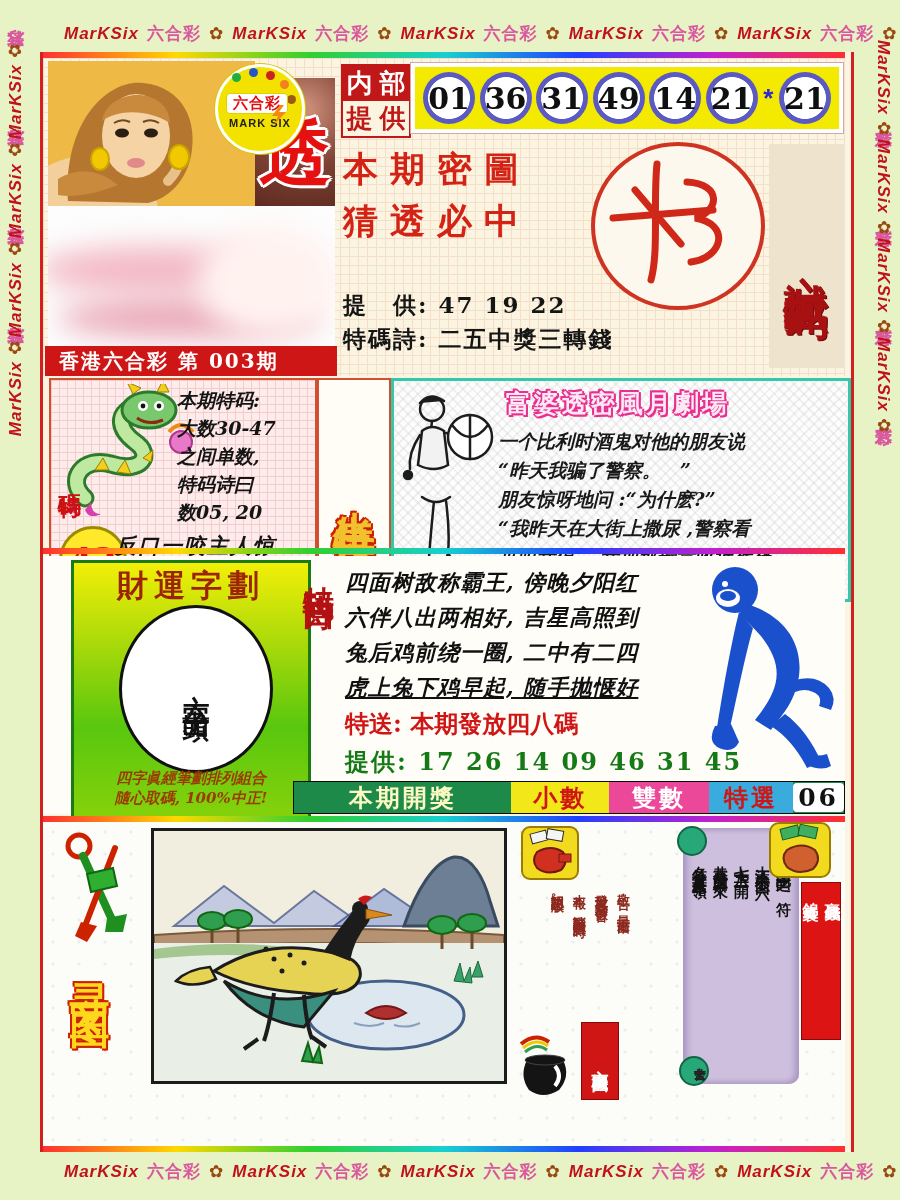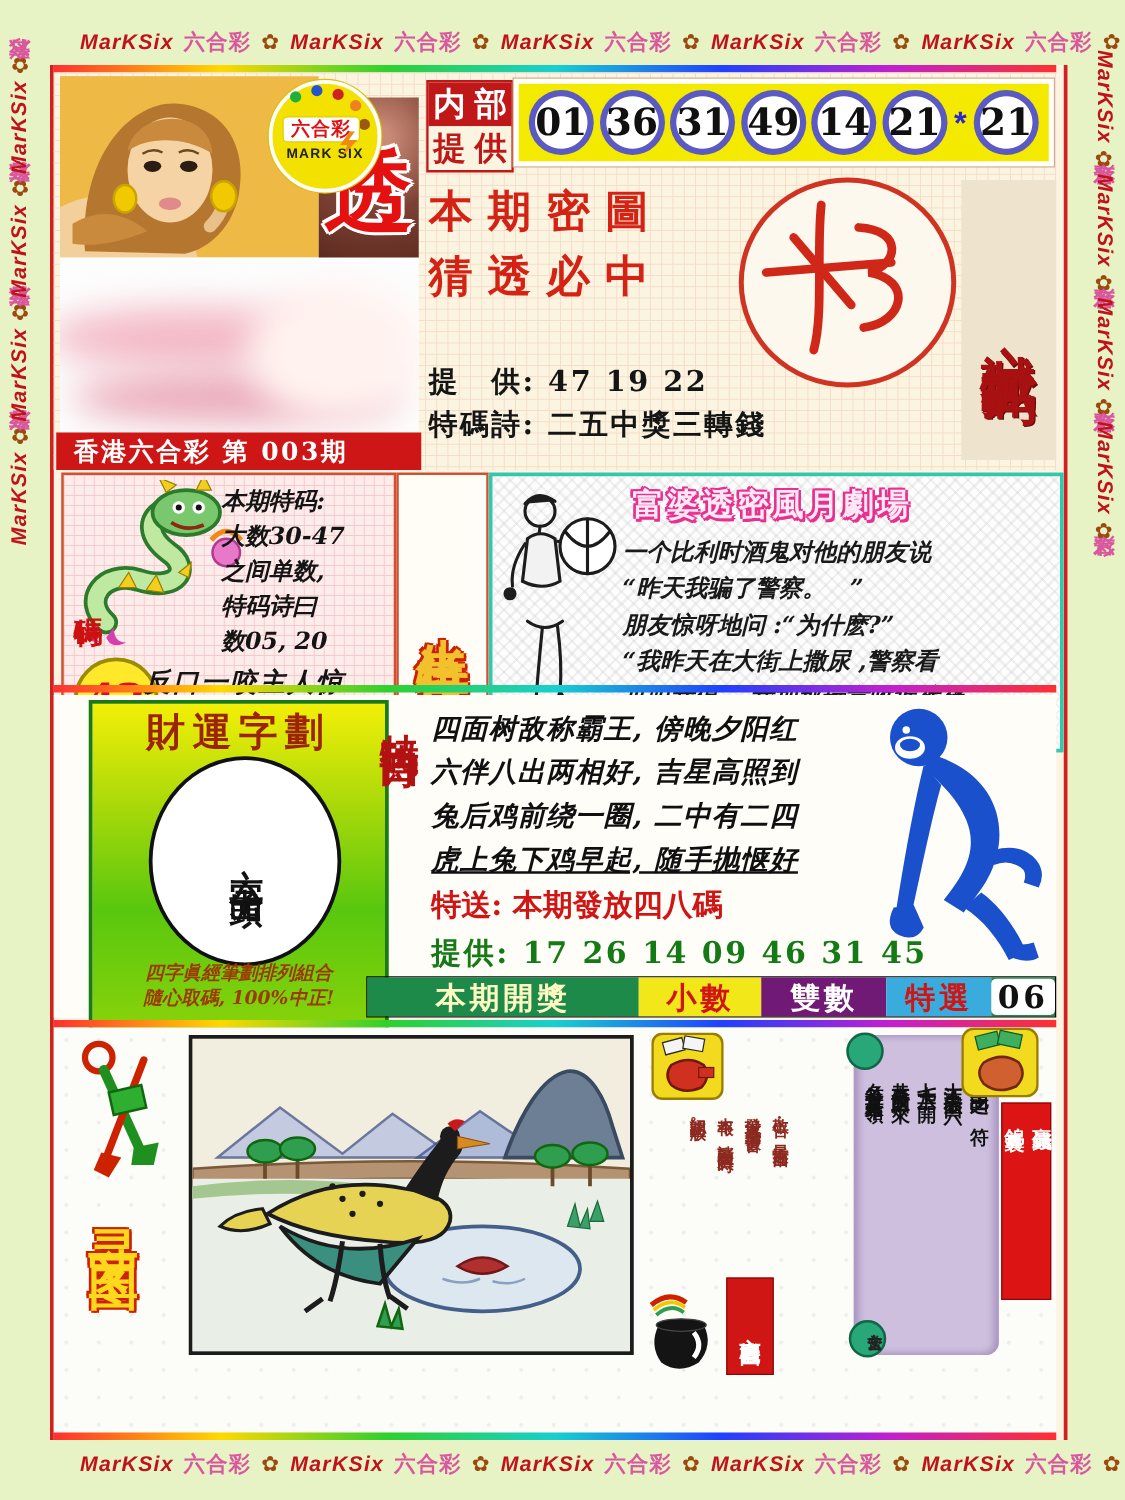--- a/index.html
+++ b/index.html
@@ -125,21 +125,21 @@
   .poem-line{left:302px;color:#101010;font-weight:bold;font-size:22px;letter-spacing:1px;
     font-family:"DejaVu Serif",serif;font-style:italic;}
   #special-line{left:302px;top:152px;color:#d01515;font-weight:bold;font-size:24px;font-family:"DejaVu Serif",serif;}
   #provide-line{left:302px;top:190px;color:#157a15;font-weight:bold;font-size:24px;letter-spacing:2px;font-family:"DejaVu Serif",serif;}
   #monkey{left:652px;top:4px;width:150px;height:216px;}
   #result-strip{left:250px;top:225px;width:552px;height:33px;display:flex;border:1px solid #0a0a0a;box-sizing:border-box;}
   .rs-cell{display:flex;align-items:center;justify-content:center;font-weight:bold;font-size:24px;
     font-family:"DejaVu Serif",serif;letter-spacing:3px;}
   #rs-label{width:222px;background:#1e8a4a;color:#fef9c3;}
   #rs-small{width:100px;background:#f2e719;color:#d01515;}
-  #rs-double{width:102px;background:#701a75;color:#fff;}
+  #rs-double{width:102px;background:#ec4899;color:#fff;}
   #rs-sp{width:86px;background:#3aabdd;color:#d01515;}
   #rs-num{flex:1;background:#1e8a4a;}
   #rs-num span{background:#fff;border-radius:4px;padding:0 5px;color:#111;font-size:25px;}
 
   
   #row4{left:0;top:770px;width:802px;height:324px;
     background:radial-gradient(circle at 10px 10px,#ececec 1px,transparent 2px);
     background-size:26px 22px;background-color:#fcfcf8;}
   #keys{left:14px;top:8px;}
   #treasure{left:20px;top:130px;}

